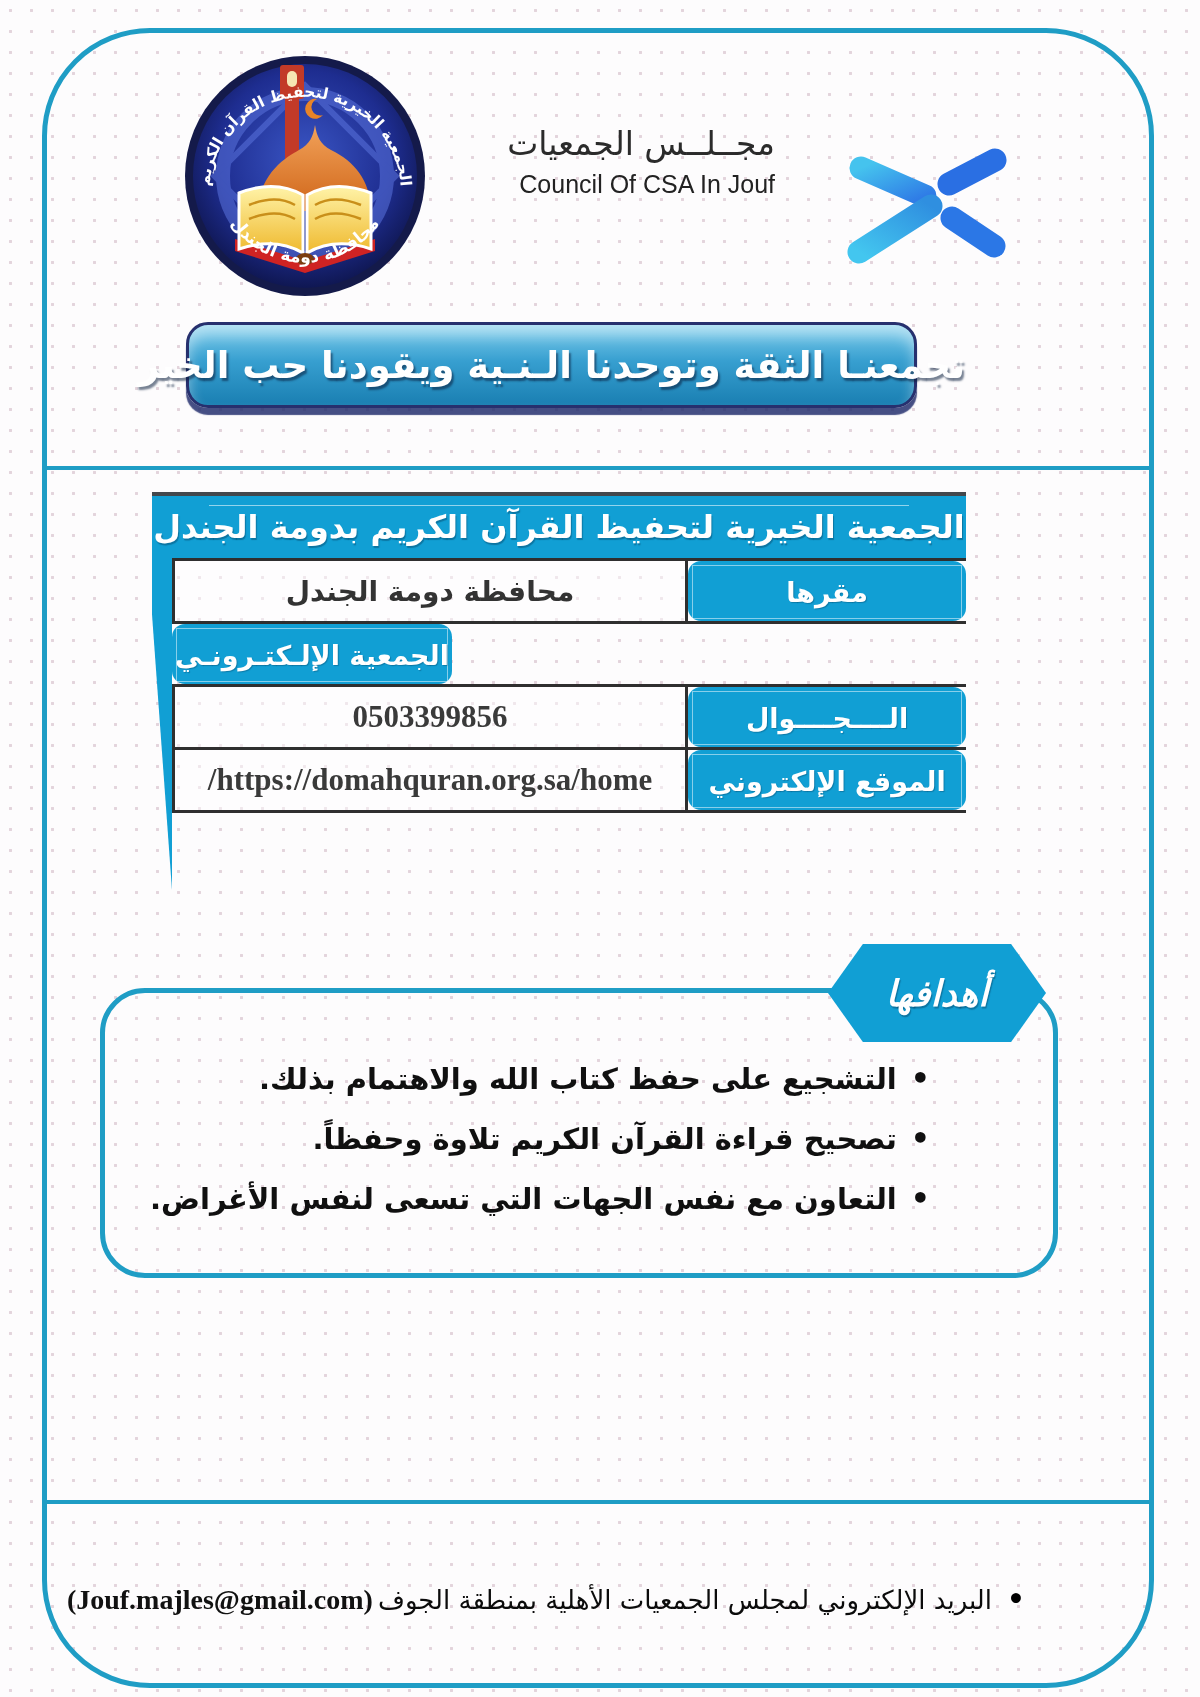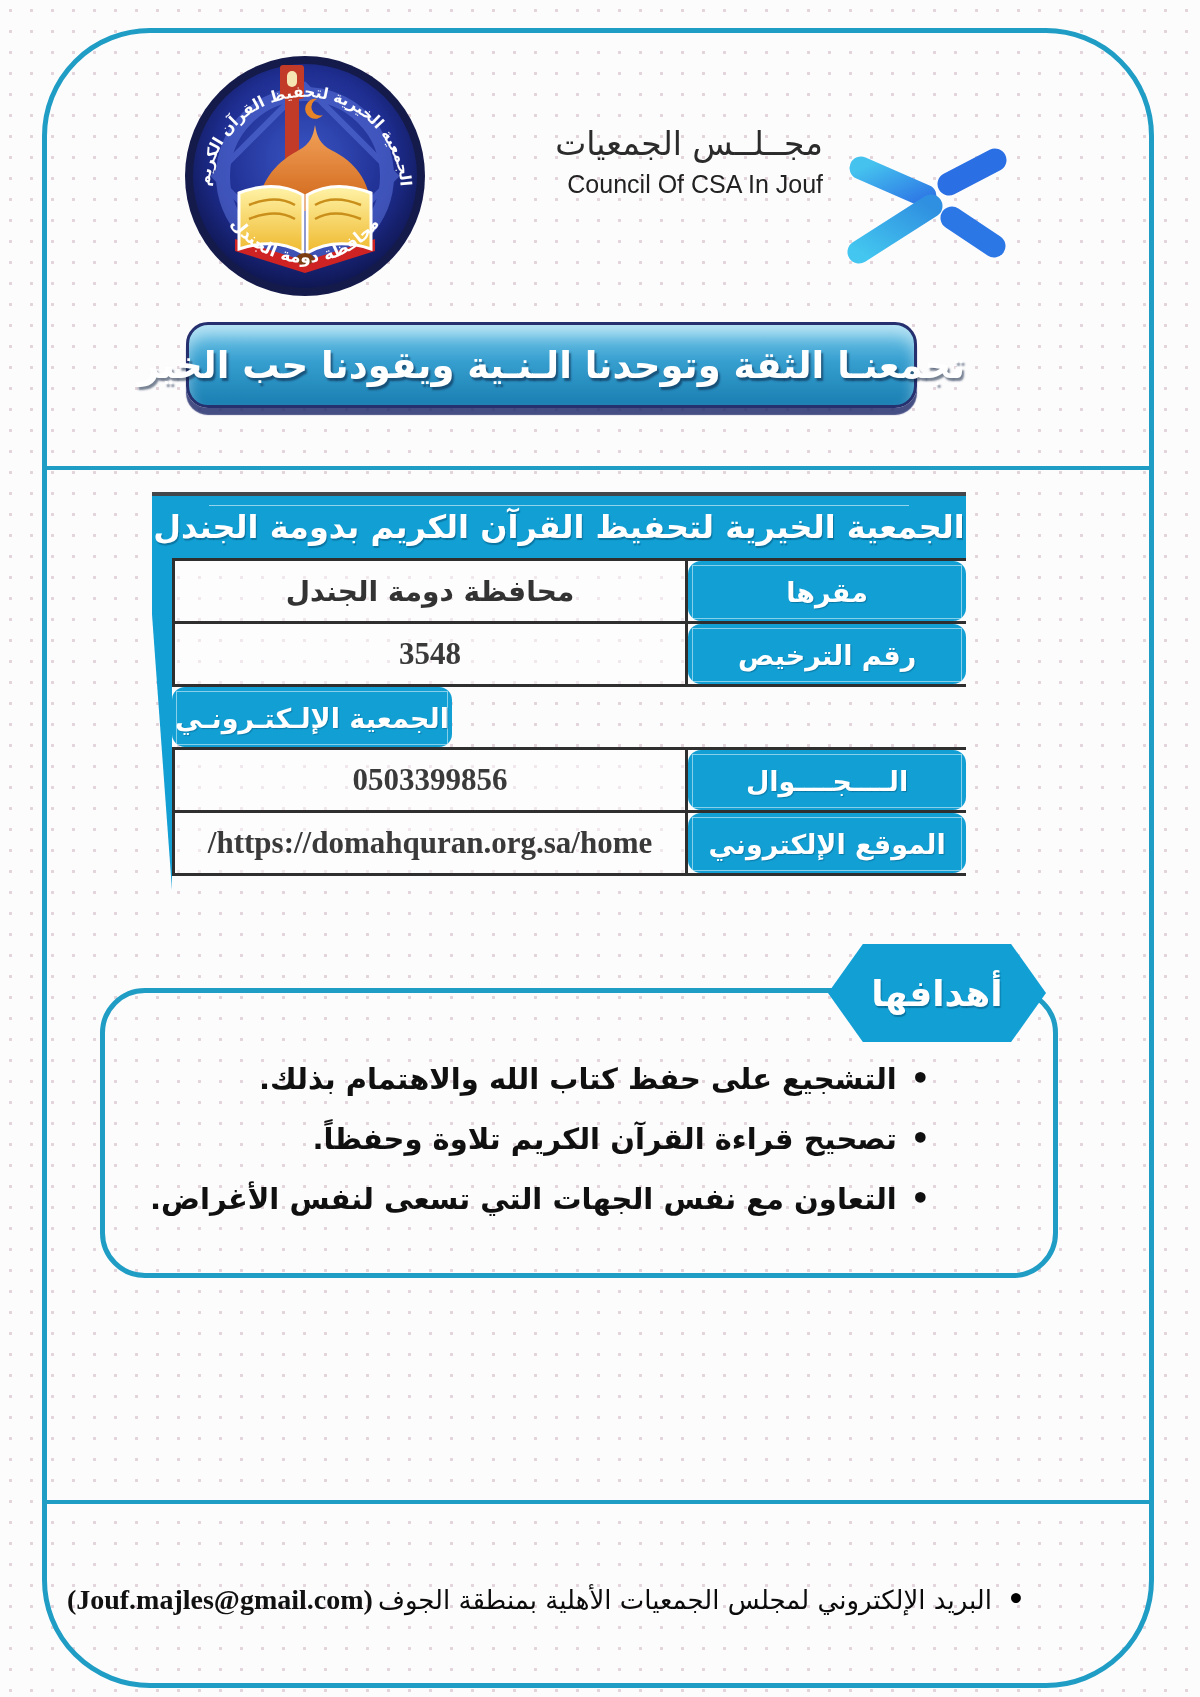--- a/index.html
+++ b/index.html
@@ -13,21 +13,21 @@
   .frame{
     position:absolute;left:42px;top:28px;width:1102px;height:1650px;
     border:5px solid #1f9dc5;border-radius:108px;
   }
   .divider{position:absolute;left:47px;width:1106px;height:4px;background:#1f9dc5;}
   .divider.top{top:466px;}
   .divider.bottom{top:1500px;}
 
   
   .emblem{position:absolute;left:183px;top:53px;width:244px;height:246px;}
-  .council{position:absolute;left:505px;top:122px;width:270px;text-align:right;direction:rtl;margin-left:48px;}
+  .council{position:absolute;left:505px;top:122px;width:270px;text-align:right;direction:rtl;}
   .council .ar{font-size:33px;line-height:44px;color:#2b2b2b;font-weight:500;white-space:nowrap;}
   .council .en{font-size:25px;line-height:36px;color:#222;font-family:"Liberation Sans",sans-serif;direction:ltr;white-space:nowrap;}
   .asterisk{position:absolute;left:845px;top:112px;width:165px;height:160px;}
 
   
   .banner{
     position:absolute;left:186px;top:322px;width:725px;height:80px;
     border:3px solid #27306e;border-radius:22px;
     background:linear-gradient(180deg,#7ecdec 0%,#379fd0 45%,#1a7fb2 100%);
     box-shadow:0 7px 1px rgba(38,48,110,.85), inset 0 10px 14px rgba(255,255,255,.45);
@@ -71,21 +71,21 @@
   
   .obj-box{
     position:absolute;left:100px;top:988px;width:948px;height:280px;
     border:5px solid #1f9dc5;border-radius:45px;
   }
   .obj-badge{
     position:absolute;left:828px;top:944px;width:218px;height:98px;background:#119fd4;
     clip-path:polygon(0 50%,16% 0,84% 0,100% 50%,84% 100%,16% 100%);
     display:flex;align-items:center;justify-content:center;z-index:2;
   }
-  .obj-badge .badge-label{color:#fff;font-size:36px;font-weight:bold;direction:rtl;text-shadow:1px 2px 1px rgba(0,40,70,.35);}
+  .obj-badge .badge-label{color:#fff;font-size:36px;font-weight:bold;direction:rtl;text-shadow:1px 2px 1px rgba(0,40,70,.35);font-style:italic;}
   .obj-list{position:absolute;left:140px;top:1062px;width:790px;direction:rtl;text-align:right;}
   .obj-item{font-size:29px;font-weight:bold;color:#101010;margin-bottom:26px;line-height:34px;}
   .obj-item:before{content:"\2022";margin-left:14px;font-size:30px;}
 
   
   .footer-note{
     position:absolute;left:110px;top:1583px;width:915px;direction:rtl;text-align:right;white-space:nowrap;
   }
   .footer-note:before{content:"\2022";font-size:28px;font-weight:bold;margin-left:10px;color:#000;}
   .footer-text{font-size:26px;font-weight:normal;color:#0b0b0b;}
@@ -192,30 +192,20 @@
         <div class="vcell">
           <span class="val-ar">محافظة دومة الجندل</span>
         </div>
         <div class="lcell">
           <div class="inner">
               <span class="lbl">مقرها</span>
             </div>
         </div>
       </div>
 
-      <div class="trow">
-        <div class="vcell">
-          <span class="val-lt">3548</span>
-        </div>
-        <div class="lcell">
-          <div class="inner">
-              <span class="lbl">رقم الترخيص</span>
-            </div>
-        </div>
-      </div>
 
       <div class="trow">
         <div class="lcell">
           <div class="inner">
               <span class="lbl">الجمعية الإلـكتـرونـي</span>
             </div>
         </div>
       </div>
 
       <div class="trow">

